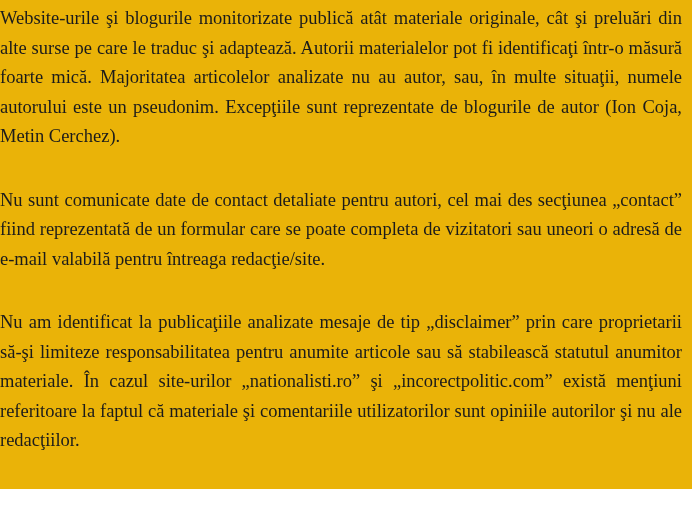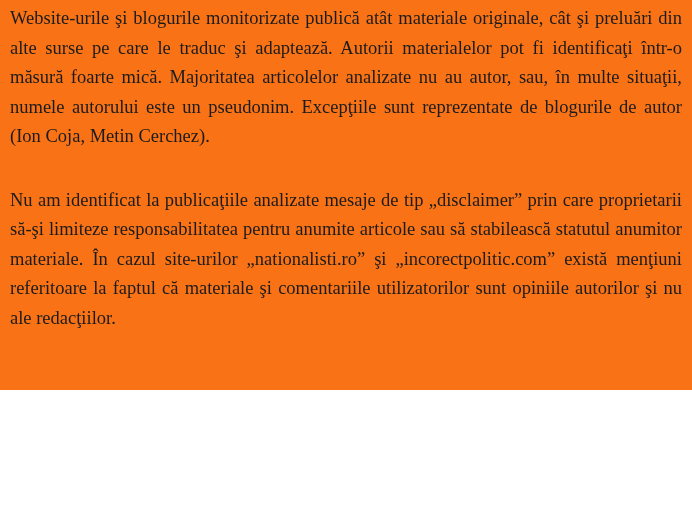--- a/index.html
+++ b/index.html
@@ -2,35 +2,36 @@
 <html><head>
 <meta charset="utf-8">
 <style>
   html, body {
     margin: 0;
     padding: 0;
     background: #ffffff;
   }
   .page {
     width: 692px;
-    height: 390px;
+    height: 489px;
     box-sizing: border-box;
-    background: #f97316;
-    padding: 4px 10px 0 10px;
+    background: #eab308;
+    padding: 4px 10px 0 0;
     overflow: hidden;
   }
   .para {
     font-family: "Liberation Serif", "DejaVu Serif", serif;
     font-size: 18.5px;
     line-height: 29.5px;
     color: #1b1b1b;
     text-align: justify;
     margin: 0 0 34px 0;
     -webkit-font-smoothing: antialiased;
   }
 </style>
 </head>
 <body>
 
 <div class="page">
   <p class="para">Website-urile şi blogurile monitorizate publică atât materiale originale, cât şi preluări din alte surse pe care le traduc şi adaptează. Autorii materialelor pot fi identificaţi într-o măsură foarte mică. Majoritatea articolelor analizate nu au autor, sau, în multe situaţii, numele autorului este un pseudonim. Excepţiile sunt reprezentate de blogurile de autor (Ion Coja, Metin Cerchez).</p>
+  <p class="para">Nu sunt comunicate date de contact detaliate pentru autori, cel mai des secţiunea „contact” fiind reprezentată de un formular care se poate completa de vizitatori sau uneori o adresă de e-mail valabilă pentru întreaga redacţie/site.</p>
   <p class="para">Nu am identificat la publicaţiile analizate mesaje de tip „disclaimer” prin care proprietarii să-şi limiteze responsabilitatea pentru anumite articole sau să stabilească statutul anumitor materiale. În cazul site-urilor „nationalisti.ro” şi „incorectpolitic.com” există menţiuni referitoare la faptul că materiale şi comentariile utilizatorilor sunt opiniile autorilor şi nu ale redacţiilor.</p>
 </div>
 
 </body></html>

